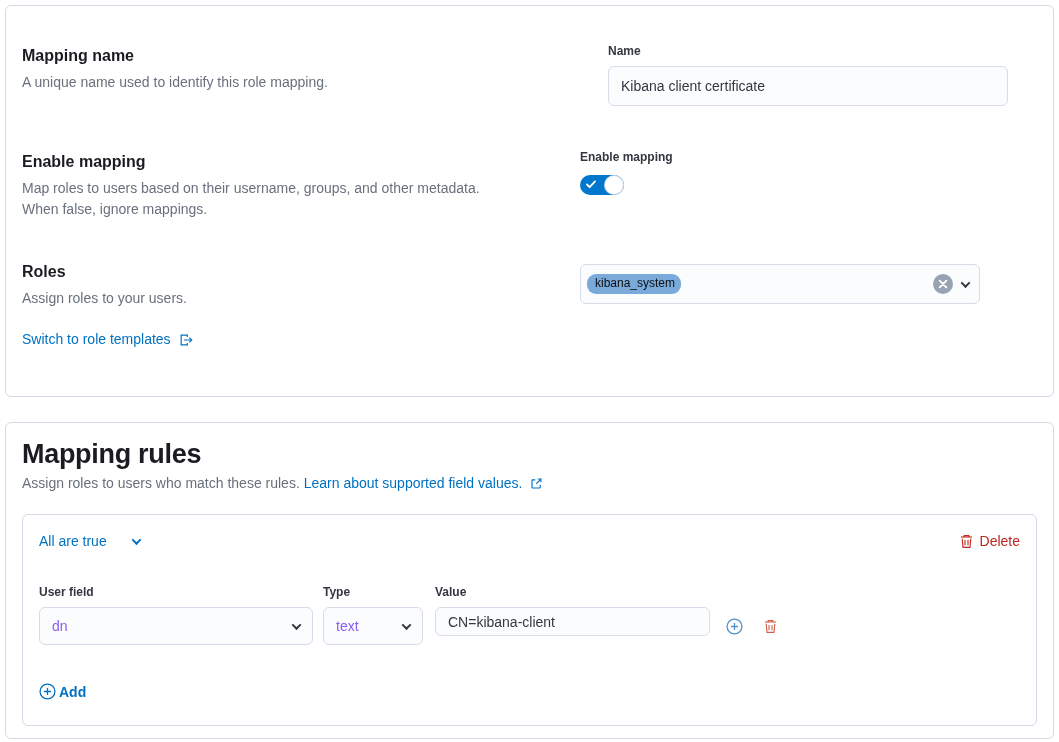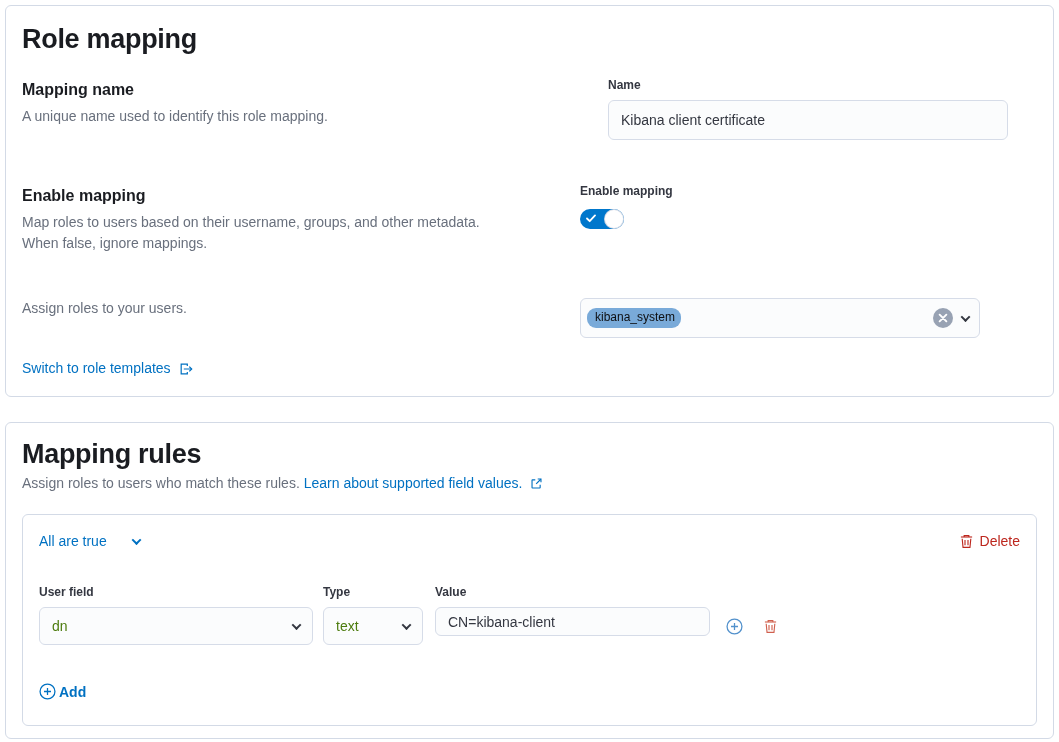--- a/index.html
+++ b/index.html
@@ -62,37 +62,36 @@
     align-items:center; gap:26px; cursor:pointer; }
   .delete-btn { color:#bd271e; font-size:14px; display:inline-flex; align-items:center; gap:6px;
     cursor:pointer; }
 
   .rule-row { display:flex; margin-top:32px; }
   .field-block { display:flex; flex-direction:column; }
   .fb-user { width:274px; margin-right:10px; }
   .fb-type { width:100px; margin-right:12px; }
   .fb-value { width:275px; margin-right:14px; }
   .select { display:flex; align-items:center; height:38px; background:#fbfcfd;
-    border:1px solid #d6dce8; border-radius:6px; padding:0 12px; font-size:14px; color:#4d7c0f;
+    border:1px solid #d6dce8; border-radius:6px; padding:0 12px; font-size:14px; color:#8b5cf6;
     cursor:pointer; }
   .select .chev { margin-left:auto; }
   .rule-row .text-input { height:29px; }
   .row-icons { display:flex; align-items:center; gap:16px; height:38px; margin-top:22px; }
   .icon-btn { display:inline-flex; align-items:center; justify-content:center; width:20px; height:20px;
     cursor:pointer; background:none; border:none; padding:0; }
 
   .add-row { margin-top:38px; }
   .add-btn { color:#0071c2; font-size:14px; font-weight:700; display:inline-flex; align-items:center;
     gap:3px; cursor:pointer; background:none; border:none; font-family:"Liberation Sans",sans-serif; }
 </style>
 </head>
 <body>
 
 <section class="panel" id="panel-role-mapping">
-  <h1 class="panel-title">Role mapping</h1>
 
   <div class="form-row r1">
     <div class="desc-col">
       <h2 class="section-heading">Mapping name</h2>
       <p class="section-desc">A unique name used to identify this role mapping.</p>
     </div>
     <div class="field-col">
       <div class="field-label">Name</div>
       <input class="text-input" type="text" value="Kibana client certificate" style="">
     </div>
@@ -109,20 +108,21 @@
         <svg width="10" height="9" viewBox="0 0 10 9">
           <polyline points="1,4.5 3.7,7.2 9,1.4" fill="none" stroke="#fff" stroke-width="1.8" stroke-linecap="round" stroke-linejoin="round"></polyline>
         </svg>
         <span class="knob"></span>
       </span>
     </div>
   </div>
 
   <div class="form-row r3">
     <div class="desc-col">
+      <h2 class="section-heading">Roles</h2>
       <p class="section-desc">Assign roles to your users.</p>
     </div>
     <div class="field-col">
       <div class="combo">
         <span class="badge">
           <span>kibana_system</span>
           <svg width="9" height="9" viewBox="0 0 10 10">
             <path d="M1.5 1.5l7 7M8.5 1.5l-7 7" stroke="#343741" stroke-width="1.3" stroke-linecap="round"></path>
           </svg>
         </span>

